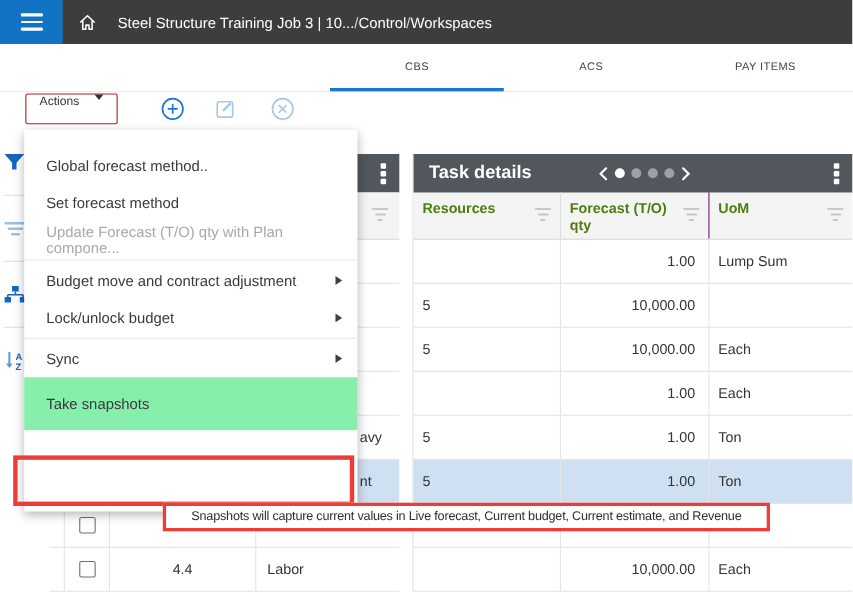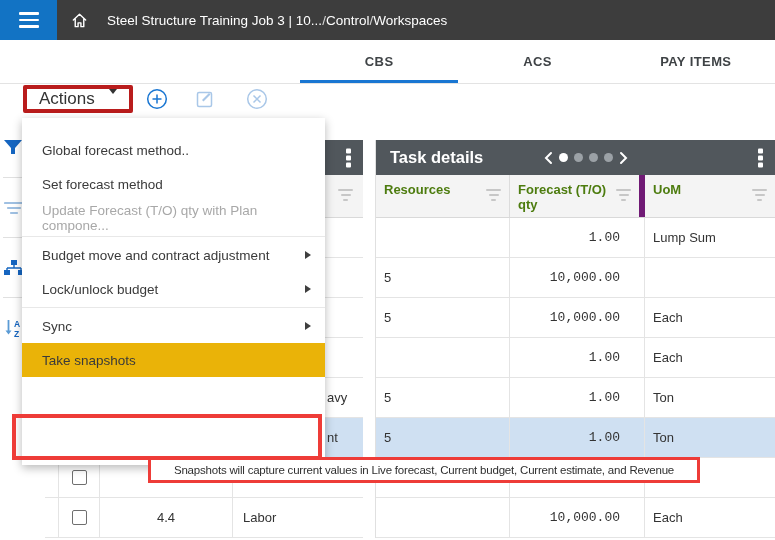--- a/index.html
+++ b/index.html
@@ -11,26 +11,26 @@
   .menu-btn{width:57px;height:40px;background:#1273c4;display:flex;align-items:center;justify-content:center;flex-direction:column;cursor:pointer;}
   .hbars{display:flex;flex-direction:column;gap:4px;}
   .hbars span{display:block;width:20px;height:2.4px;background:#fff;border-radius:1px;}
   .home-btn{width:44px;height:40px;display:flex;align-items:center;justify-content:center;cursor:pointer;}
   .breadcrumb{display:flex;align-items:center;color:#fff;font-size:13.5px;margin-left:6px;white-space:nowrap;}
   .crumb-sep{color:#d6d6d6;}
 
   
   .tabbar{position:absolute;top:40px;left:0;width:775px;height:44px;background:#fff;border-bottom:1px solid #e3e3e3;box-sizing:border-box;}
   .tabs{position:absolute;left:300px;right:0;top:0;bottom:0;display:flex;}
-  .tab{flex:1;display:flex;align-items:center;justify-content:center;font-size:13px;font-weight:bold;color:#3f4346;letter-spacing:.4px;position:relative;cursor:pointer;}
+  .tab{flex:1;display:flex;align-items:center;justify-content:center;font-size:10px;font-weight:normal;color:#3f4346;letter-spacing:.4px;position:relative;cursor:pointer;}
   .tab.active::after{content:"";position:absolute;left:0;right:0;bottom:0;height:3px;background:#1976d2;}
 
   
   .toolbar{position:absolute;top:84px;left:0;width:775px;height:34px;background:#fff;}
-  .actions{position:absolute;left:23px;top:1px;height:28px;background:#fff;border:4px solid #b91c1c;border-radius:2px;display:inline-flex;align-items:flex-start;gap:14px;padding:0 12px;font-size:17px;color:#333;font-family:"Liberation Sans",sans-serif;cursor:pointer;}
+  .actions{position:absolute;left:23px;top:1px;height:28px;background:#fff;border:1px solid #b91c1c;border-radius:2px;display:inline-flex;align-items:flex-start;gap:14px;padding:0 12px;font-size:11px;color:#333;font-family:"Liberation Sans",sans-serif;cursor:pointer;}
   .caret{width:0;height:0;border-left:4.5px solid transparent;border-right:4.5px solid transparent;border-top:5px solid #333;}
   .tool-icon{position:absolute;top:4px;width:22px;height:22px;cursor:pointer;}
   .ti1{left:146px;}.ti2{left:194px;}.ti3{left:246px;}
 
   
   .side-toolbar{position:absolute;top:118px;left:0;width:45px;height:422px;background:#fff;}
   .st-btn{width:45px;height:59px;display:flex;align-items:center;padding-left:4px;box-sizing:border-box;cursor:pointer;}
   .st-sep{height:1px;background:#e0e0e0;margin:0 3px;}
 
   
@@ -58,35 +58,35 @@
   
   .right-grid{position:absolute;left:375px;top:140px;width:400px;height:398px;background:#fff;border-left:1px solid #e0e0e0;box-sizing:border-box;}
   .td-title{font-size:16.5px;font-weight:bold;color:#fff;padding-left:14px;}
   .carousel{position:absolute;left:168px;top:0;height:35px;display:flex;align-items:center;gap:6px;}
   .dot{width:9px;height:9px;border-radius:50%;background:#9ba1a6;cursor:pointer;}
   .dot.active{background:#fff;}
   .chev{display:flex;align-items:center;cursor:pointer;}
   .rg-colheader{height:43px;background:#f4f4f4;border-bottom:1px solid #d9d9d9;box-sizing:border-box;display:flex;font-weight:bold;font-size:13px;color:#4d7c0f;}
   .hcell{position:relative;box-sizing:border-box;padding:7px 8px 0 8px;line-height:15px;}
   .hc0{width:134px;border-right:1px solid #dcdcdc;}
-  .hc1{width:135px;border-right:6px solid #701a75;}
+  .hc1{width:135px;border-right:1px solid #701a75;}
   .hc2{flex:1;}
   .hcell .filter-icon{right:8px;top:14px;}
   .rg-row{height:40px;box-sizing:border-box;border-bottom:1px solid #e4e4e4;display:flex;font-size:13px;color:#333;}
   .r-res{width:134px;border-right:1px solid #e4e4e4;display:flex;align-items:center;padding-left:8px;box-sizing:border-box;}
-  .r-fc{width:135px;border-right:1px solid #e4e4e4;display:flex;align-items:center;justify-content:flex-end;padding-right:24px;box-sizing:border-box;font-family:Liberation Mono, monospace;}
+  .r-fc{width:135px;border-right:1px solid #e4e4e4;display:flex;align-items:center;justify-content:flex-end;padding-right:12px;box-sizing:border-box;}
   .r-uom{flex:1;display:flex;align-items:center;padding-left:8px;}
 
   
   .dropdown{position:absolute;left:22px;top:118px;width:303px;height:347px;background:#fff;box-shadow:0 3px 9px rgba(0,0,0,.28);z-index:10;padding-top:15px;box-sizing:border-box;}
   .mi{height:34px;display:flex;align-items:center;padding:0 20px;font-size:13.5px;color:#3a3a3a;position:relative;cursor:pointer;}
   .mi.disabled{color:#a8a8a8;}
   .mi .sub{position:absolute;right:14px;width:0;height:0;border-left:6px solid #3f3f3f;border-top:4.5px solid transparent;border-bottom:4.5px solid transparent;}
   .msep{height:1px;background:#e8e8e8;margin:1px 0;}
-  .mi.highlight{height:34px;background:#eab308;}
+  .mi.highlight{height:48px;background:#86efac;}
 
   
   .annot-box{position:absolute;left:12px;top:414px;width:310px;height:46px;border:4px solid #ee3c38;box-sizing:border-box;z-index:20;pointer-events:none;}
   .tooltip{position:absolute;left:148px;top:457px;width:552px;height:26px;background:#fff;border:3px solid #ee3c38;box-sizing:border-box;z-index:25;display:flex;align-items:center;justify-content:center;font-size:11.5px;letter-spacing:-0.2px;color:#2f2f2f;white-space:nowrap;}
 
   svg{display:block;}
   svg text{font-family:"Liberation Sans",sans-serif;}
 </style>
 </head>
 <body>

